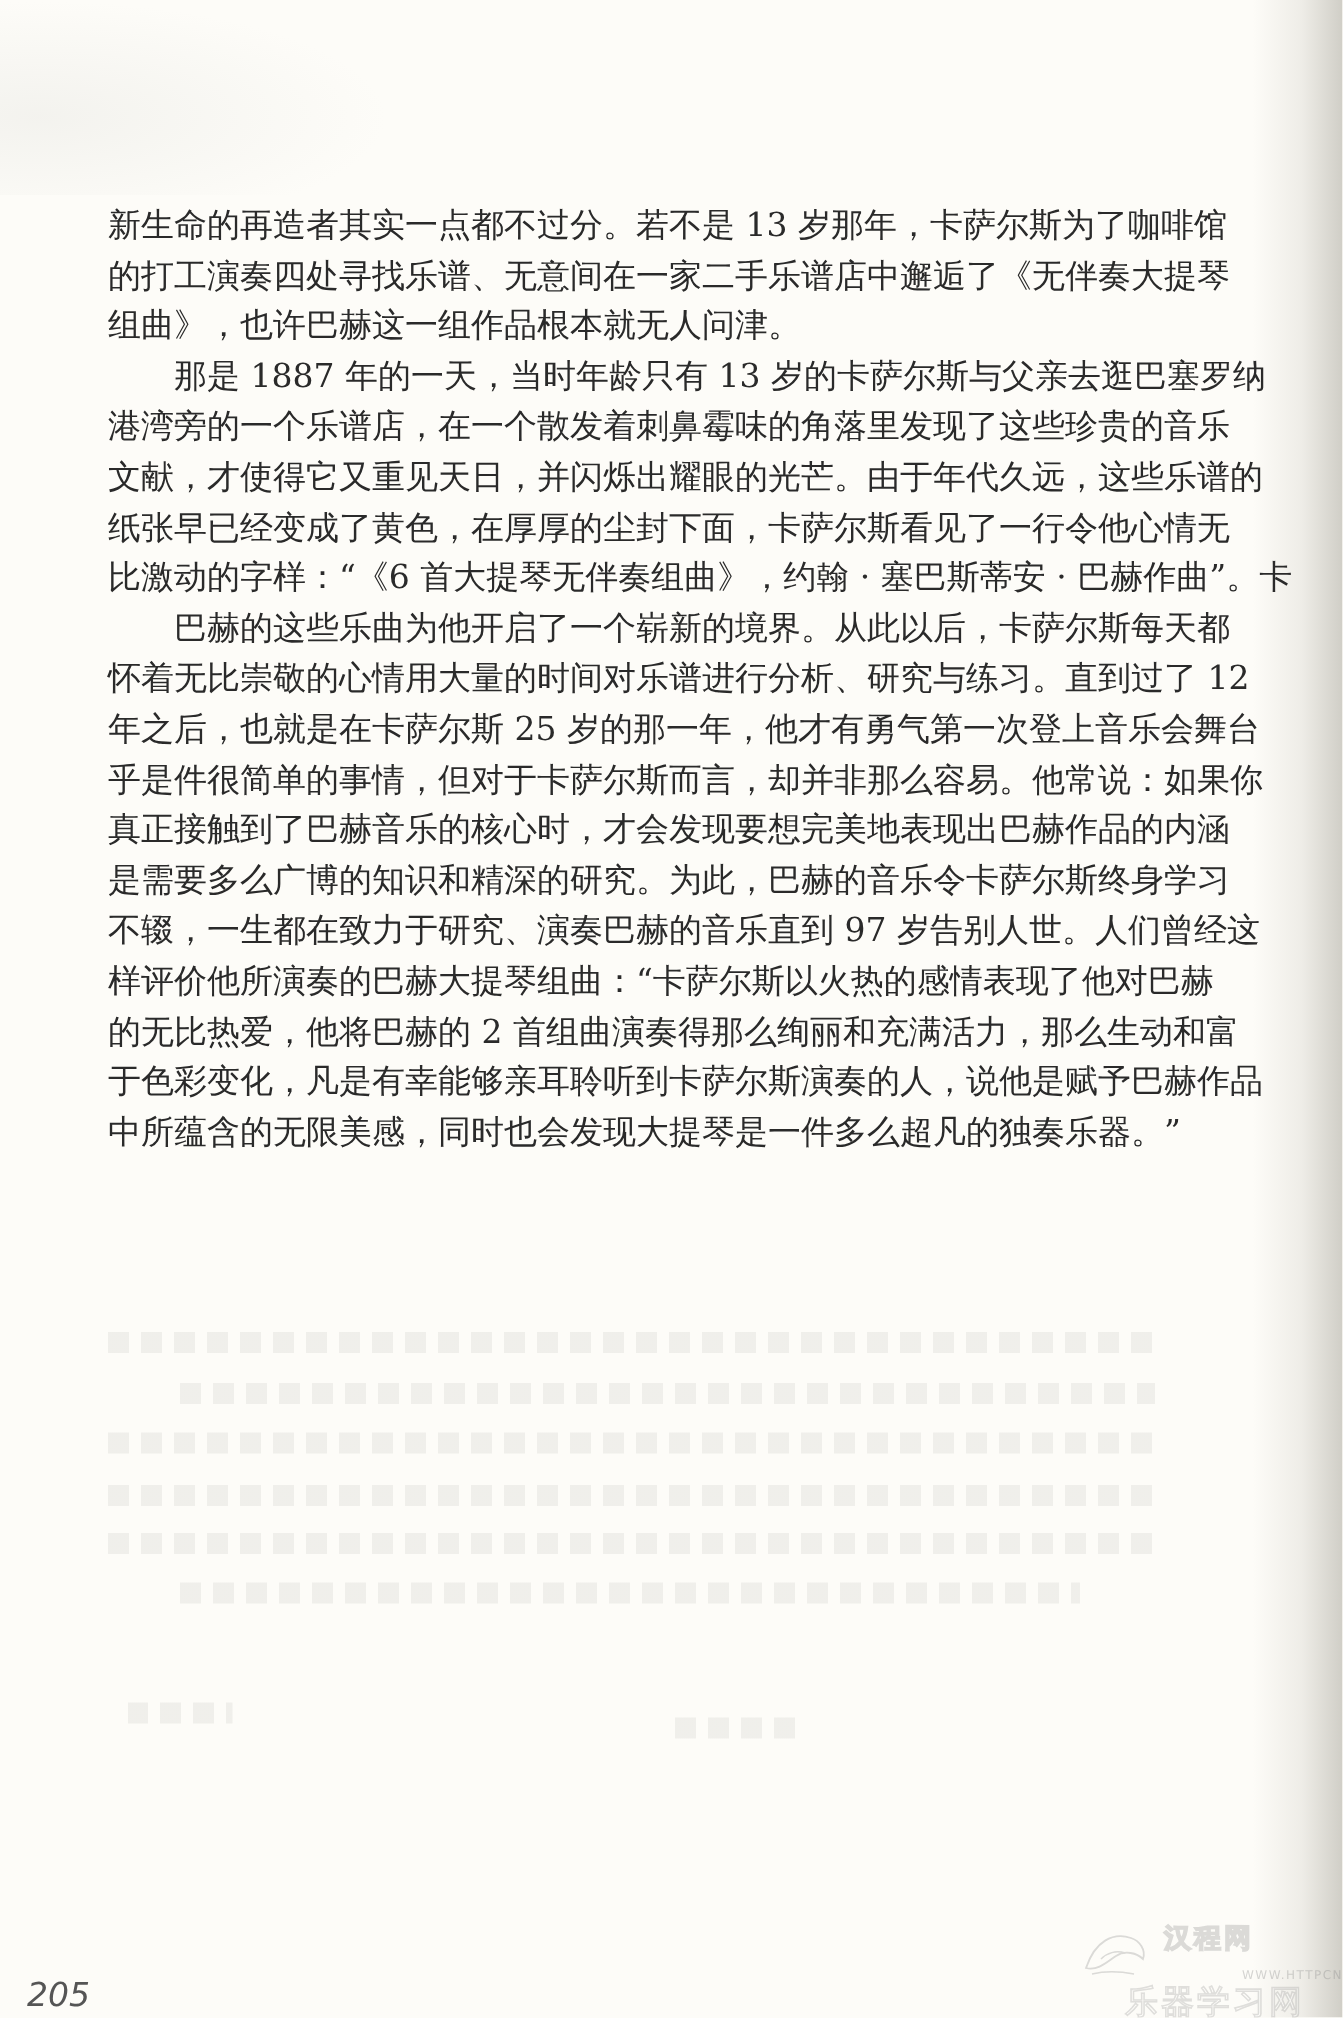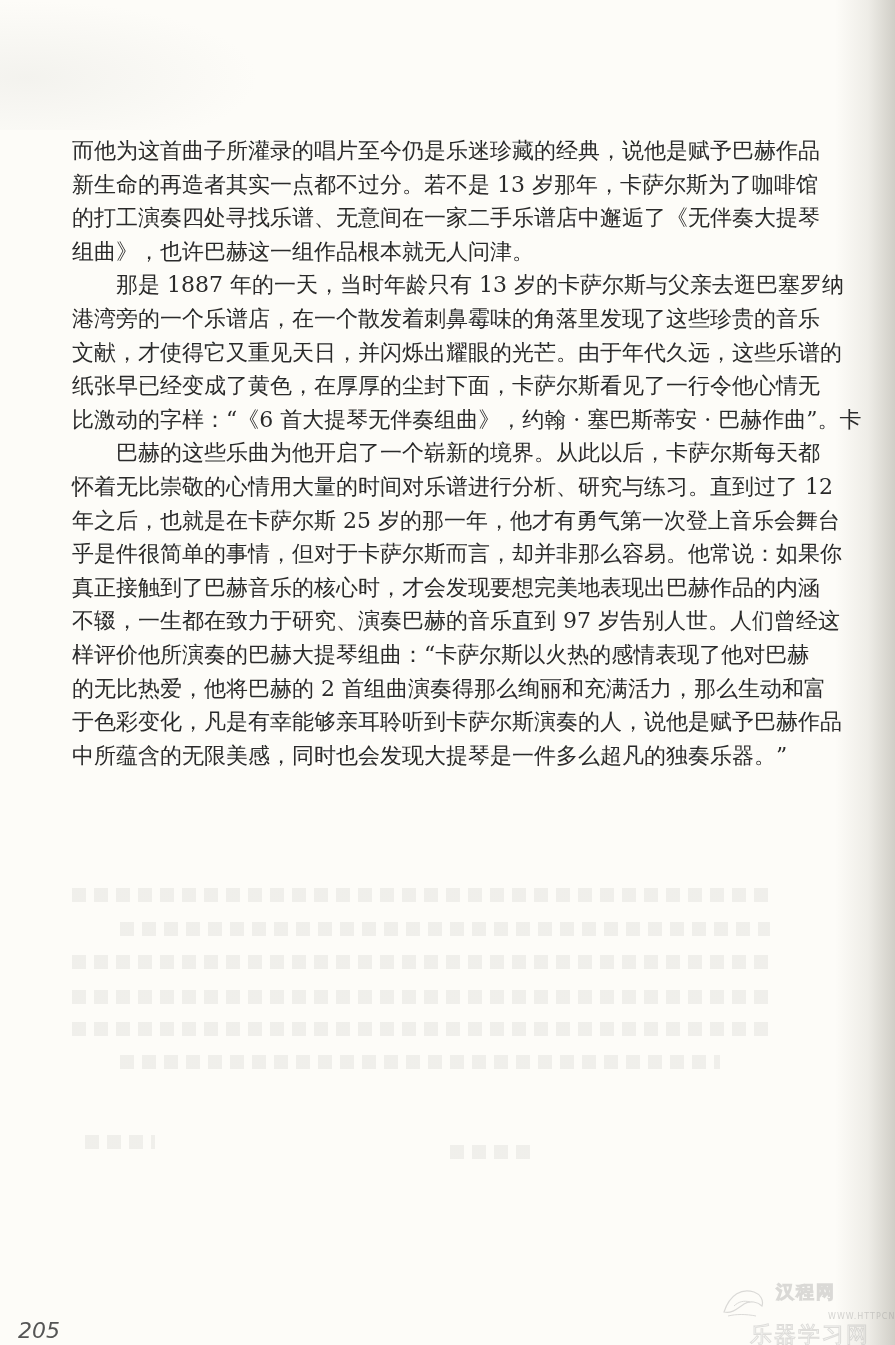--- a/index.html
+++ b/index.html
@@ -121,34 +121,34 @@
   </style>
 </head>
 <body>
 
 <div class="page-shade"></div>
 <div class="corner-shade"></div>
 
 <div class="running-head"></div>
 
 <div class="body-text">
-  <span class="line">而他为这首曲子所灌录的唱片至今仍是乐迷珍藏的经典，说他是赋予巴赫作品</span>
   <span class="line">新生命的再造者其实一点都不过分。若不是 13 岁那年，卡萨尔斯为了咖啡馆</span>
   <span class="line">的打工演奏四处寻找乐谱、无意间在一家二手乐谱店中邂逅了《无伴奏大提琴</span>
   <span class="line last">组曲》，也许巴赫这一组作品根本就无人问津。</span>
   <span class="line indent">那是 1887 年的一天，当时年龄只有 13 岁的卡萨尔斯与父亲去逛巴塞罗纳</span>
   <span class="line">港湾旁的一个乐谱店，在一个散发着刺鼻霉味的角落里发现了这些珍贵的音乐</span>
   <span class="line">文献，才使得它又重见天日，并闪烁出耀眼的光芒。由于年代久远，这些乐谱的</span>
   <span class="line">纸张早已经变成了黄色，在厚厚的尘封下面，卡萨尔斯看见了一行令他心情无</span>
   <span class="line">比激动的字样：“《6 首大提琴无伴奏组曲》，约翰 · 塞巴斯蒂安 · 巴赫作曲”。卡</span>
   <span class="line indent">巴赫的这些乐曲为他开启了一个崭新的境界。从此以后，卡萨尔斯每天都</span>
   <span class="line">怀着无比崇敬的心情用大量的时间对乐谱进行分析、研究与练习。直到过了 12</span>
   <span class="line">年之后，也就是在卡萨尔斯 25 岁的那一年，他才有勇气第一次登上音乐会舞台</span>
   <span class="line">乎是件很简单的事情，但对于卡萨尔斯而言，却并非那么容易。他常说：如果你</span>
   <span class="line">真正接触到了巴赫音乐的核心时，才会发现要想完美地表现出巴赫作品的内涵</span>
+  <span class="line">是需要多么广博的知识和精深的研究。为此，巴赫的音乐令卡萨尔斯终身学习</span>
   <span class="line">不辍，一生都在致力于研究、演奏巴赫的音乐直到 97 岁告别人世。人们曾经这</span>
   <span class="line">样评价他所演奏的巴赫大提琴组曲：“卡萨尔斯以火热的感情表现了他对巴赫</span>
   <span class="line">的无比热爱，他将巴赫的 2 首组曲演奏得那么绚丽和充满活力，那么生动和富</span>
   <span class="line">于色彩变化，凡是有幸能够亲耳聆听到卡萨尔斯演奏的人，说他是赋予巴赫作品</span>
   <span class="line last">中所蕴含的无限美感，同时也会发现大提琴是一件多么超凡的独奏乐器。”</span>
 </div>
 
 <div class="ghost" style="top:888px;"></div>
 <div class="ghost" style="top:922px; left:120px; width:650px;"></div>
 <div class="ghost" style="top:955px;"></div>

